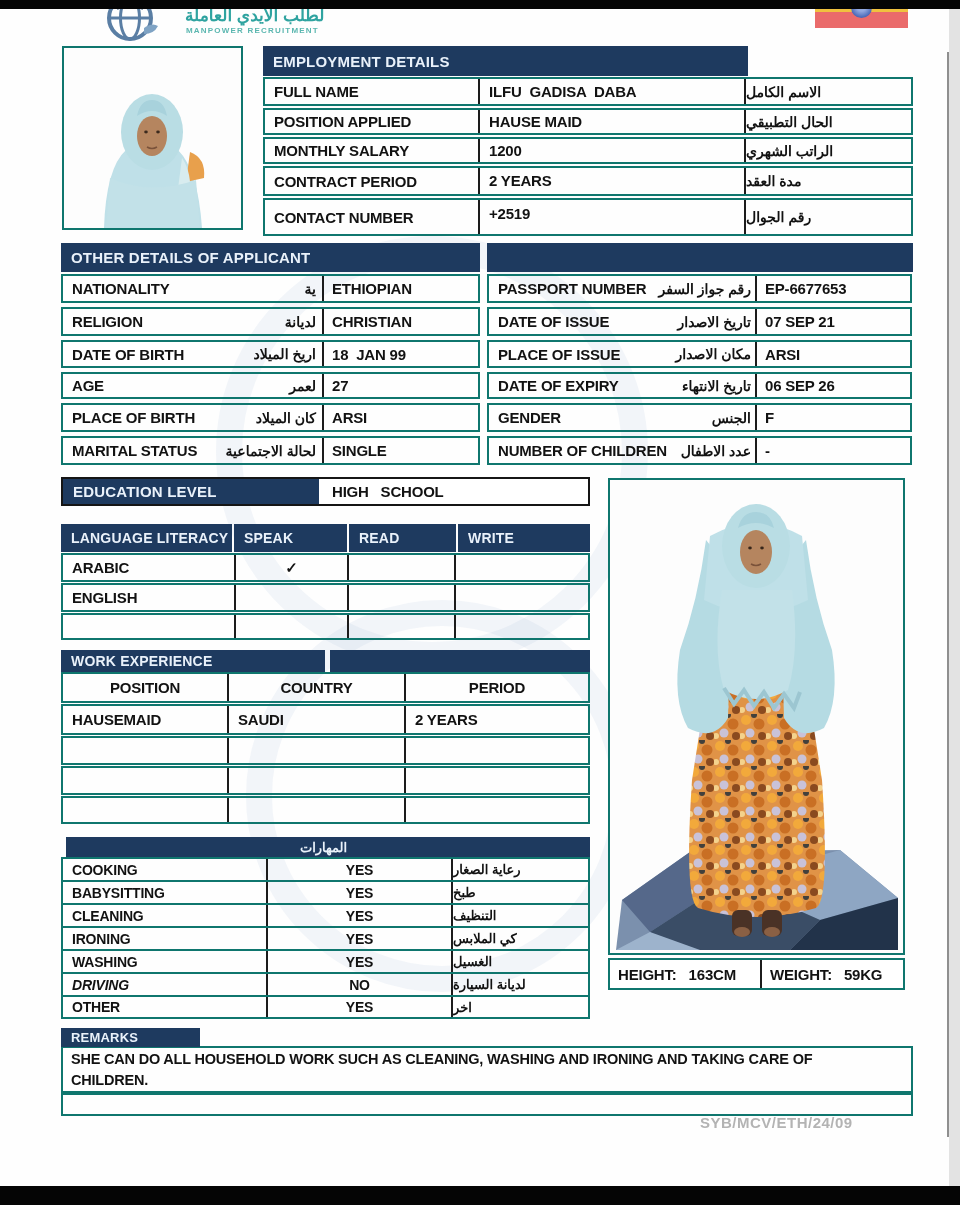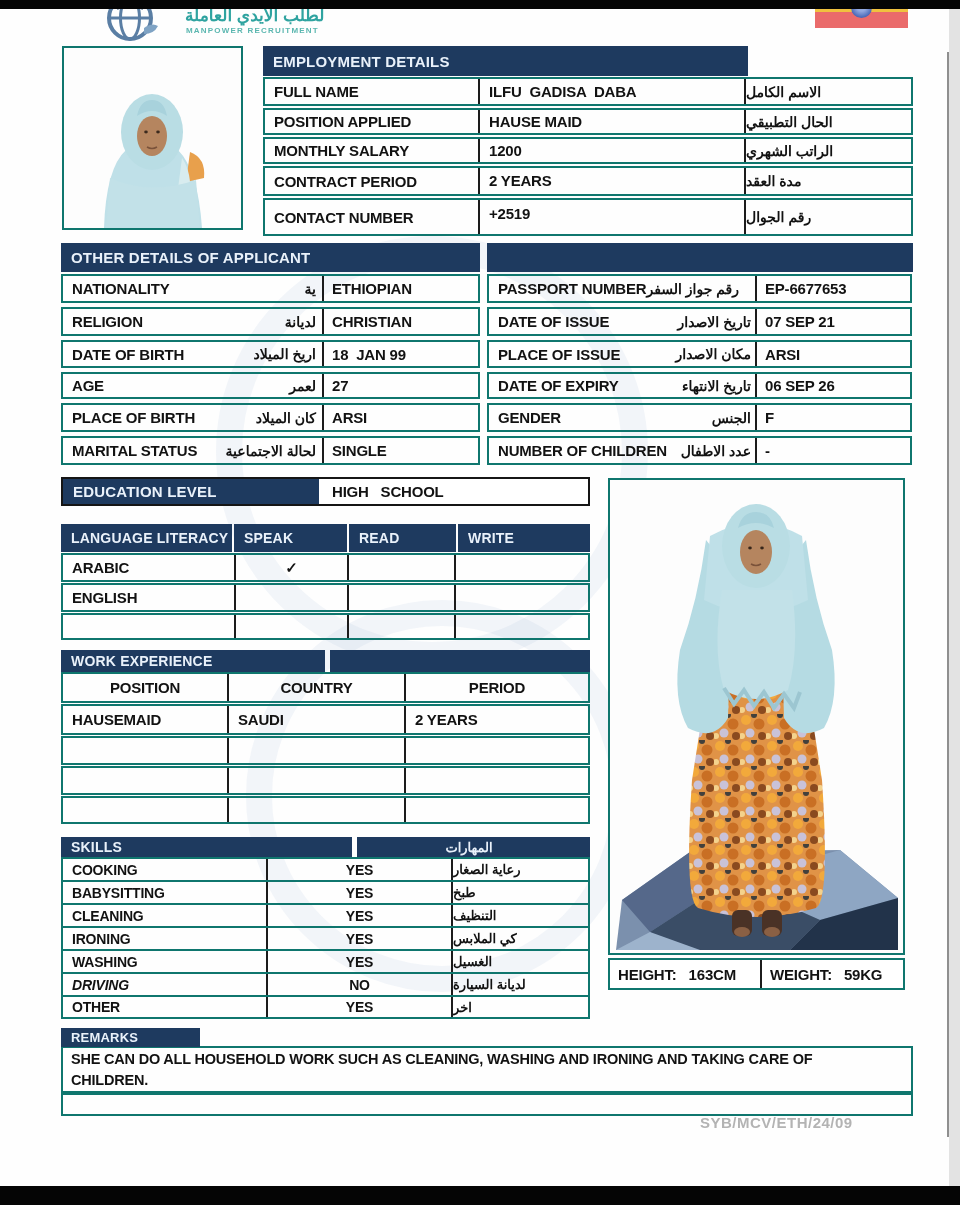--- a/index.html
+++ b/index.html
@@ -167,21 +167,21 @@
       <div class="cell" style="width:259px; padding:0 6px 0 9px; justify-content:space-between;">
           <span class="lbl">MARITAL STATUS</span>
           <span class="ar">لحالة الاجتماعية</span>
         </div>
       <div class="cell val vline" style="flex:1; padding-left:8px;">SINGLE</div>
     </div>
   </div>
 
   <div class="layer" style="left:487px; top:274px; width:425px;">
     <div class="row bx" style="height:29px; margin-bottom:4px;">
-      <div class="cell" style="width:266px; padding:0 4px 0 9px; justify-content:flex-start;">
+      <div class="cell" style="width:266px; padding:0 4px 0 9px; justify-content:space-between;">
           <span class="lbl">PASSPORT NUMBER</span>
           <span class="ar">رقم جواز السفر</span>
         </div>
       <div class="cell val vline" style="flex:1; padding-left:8px;">EP-6677653</div>
     </div>
     <div class="row bx" style="height:29px; margin-bottom:4px;">
       <div class="cell" style="width:266px; padding:0 4px 0 9px; justify-content:space-between;">
           <span class="lbl">DATE OF ISSUE</span>
           <span class="ar">تاريخ الاصدار</span>
         </div>
@@ -292,23 +292,20 @@
     </div>
     <div class="row bx" style="height:28px; margin-top:1px;">
       <div class="cell" style="width:164px;"></div>
       <div class="cell vline" style="width:177px;"></div>
       <div class="cell vline" style="flex:1;"></div>
     </div>
   </div>
 
   <div class="layer" style="left:61px; top:837px; width:529px;">
     <div class="row" style="height:20px;">
-      <div class="navy cell" style="width:291px;">
-          <span class="navy-txt" style="font-size:14px;">SKILLS</span>
-        </div>
       <div style="width:5px;"></div>
       <div class="navy cell" style="flex:1; justify-content:center;">
           <span class="ar" style="color:#e9f1fa; padding-right:9px; font-size:13px;">المهارات</span>
         </div>
     </div>
     <div class="row bx" style="height:25px;">
       <div class="cell lbl" style="width:203px; padding-left:9px; font-size:14px;">COOKING</div>
       <div class="cell lbl vline" style="width:185px; justify-content:center; font-size:14px;">YES</div>
       <div class="cell ar vline" style="flex:1; justify-content:flex-end; padding-right:9px; font-size:13px;">رعاية الصغار</div>
     </div>

